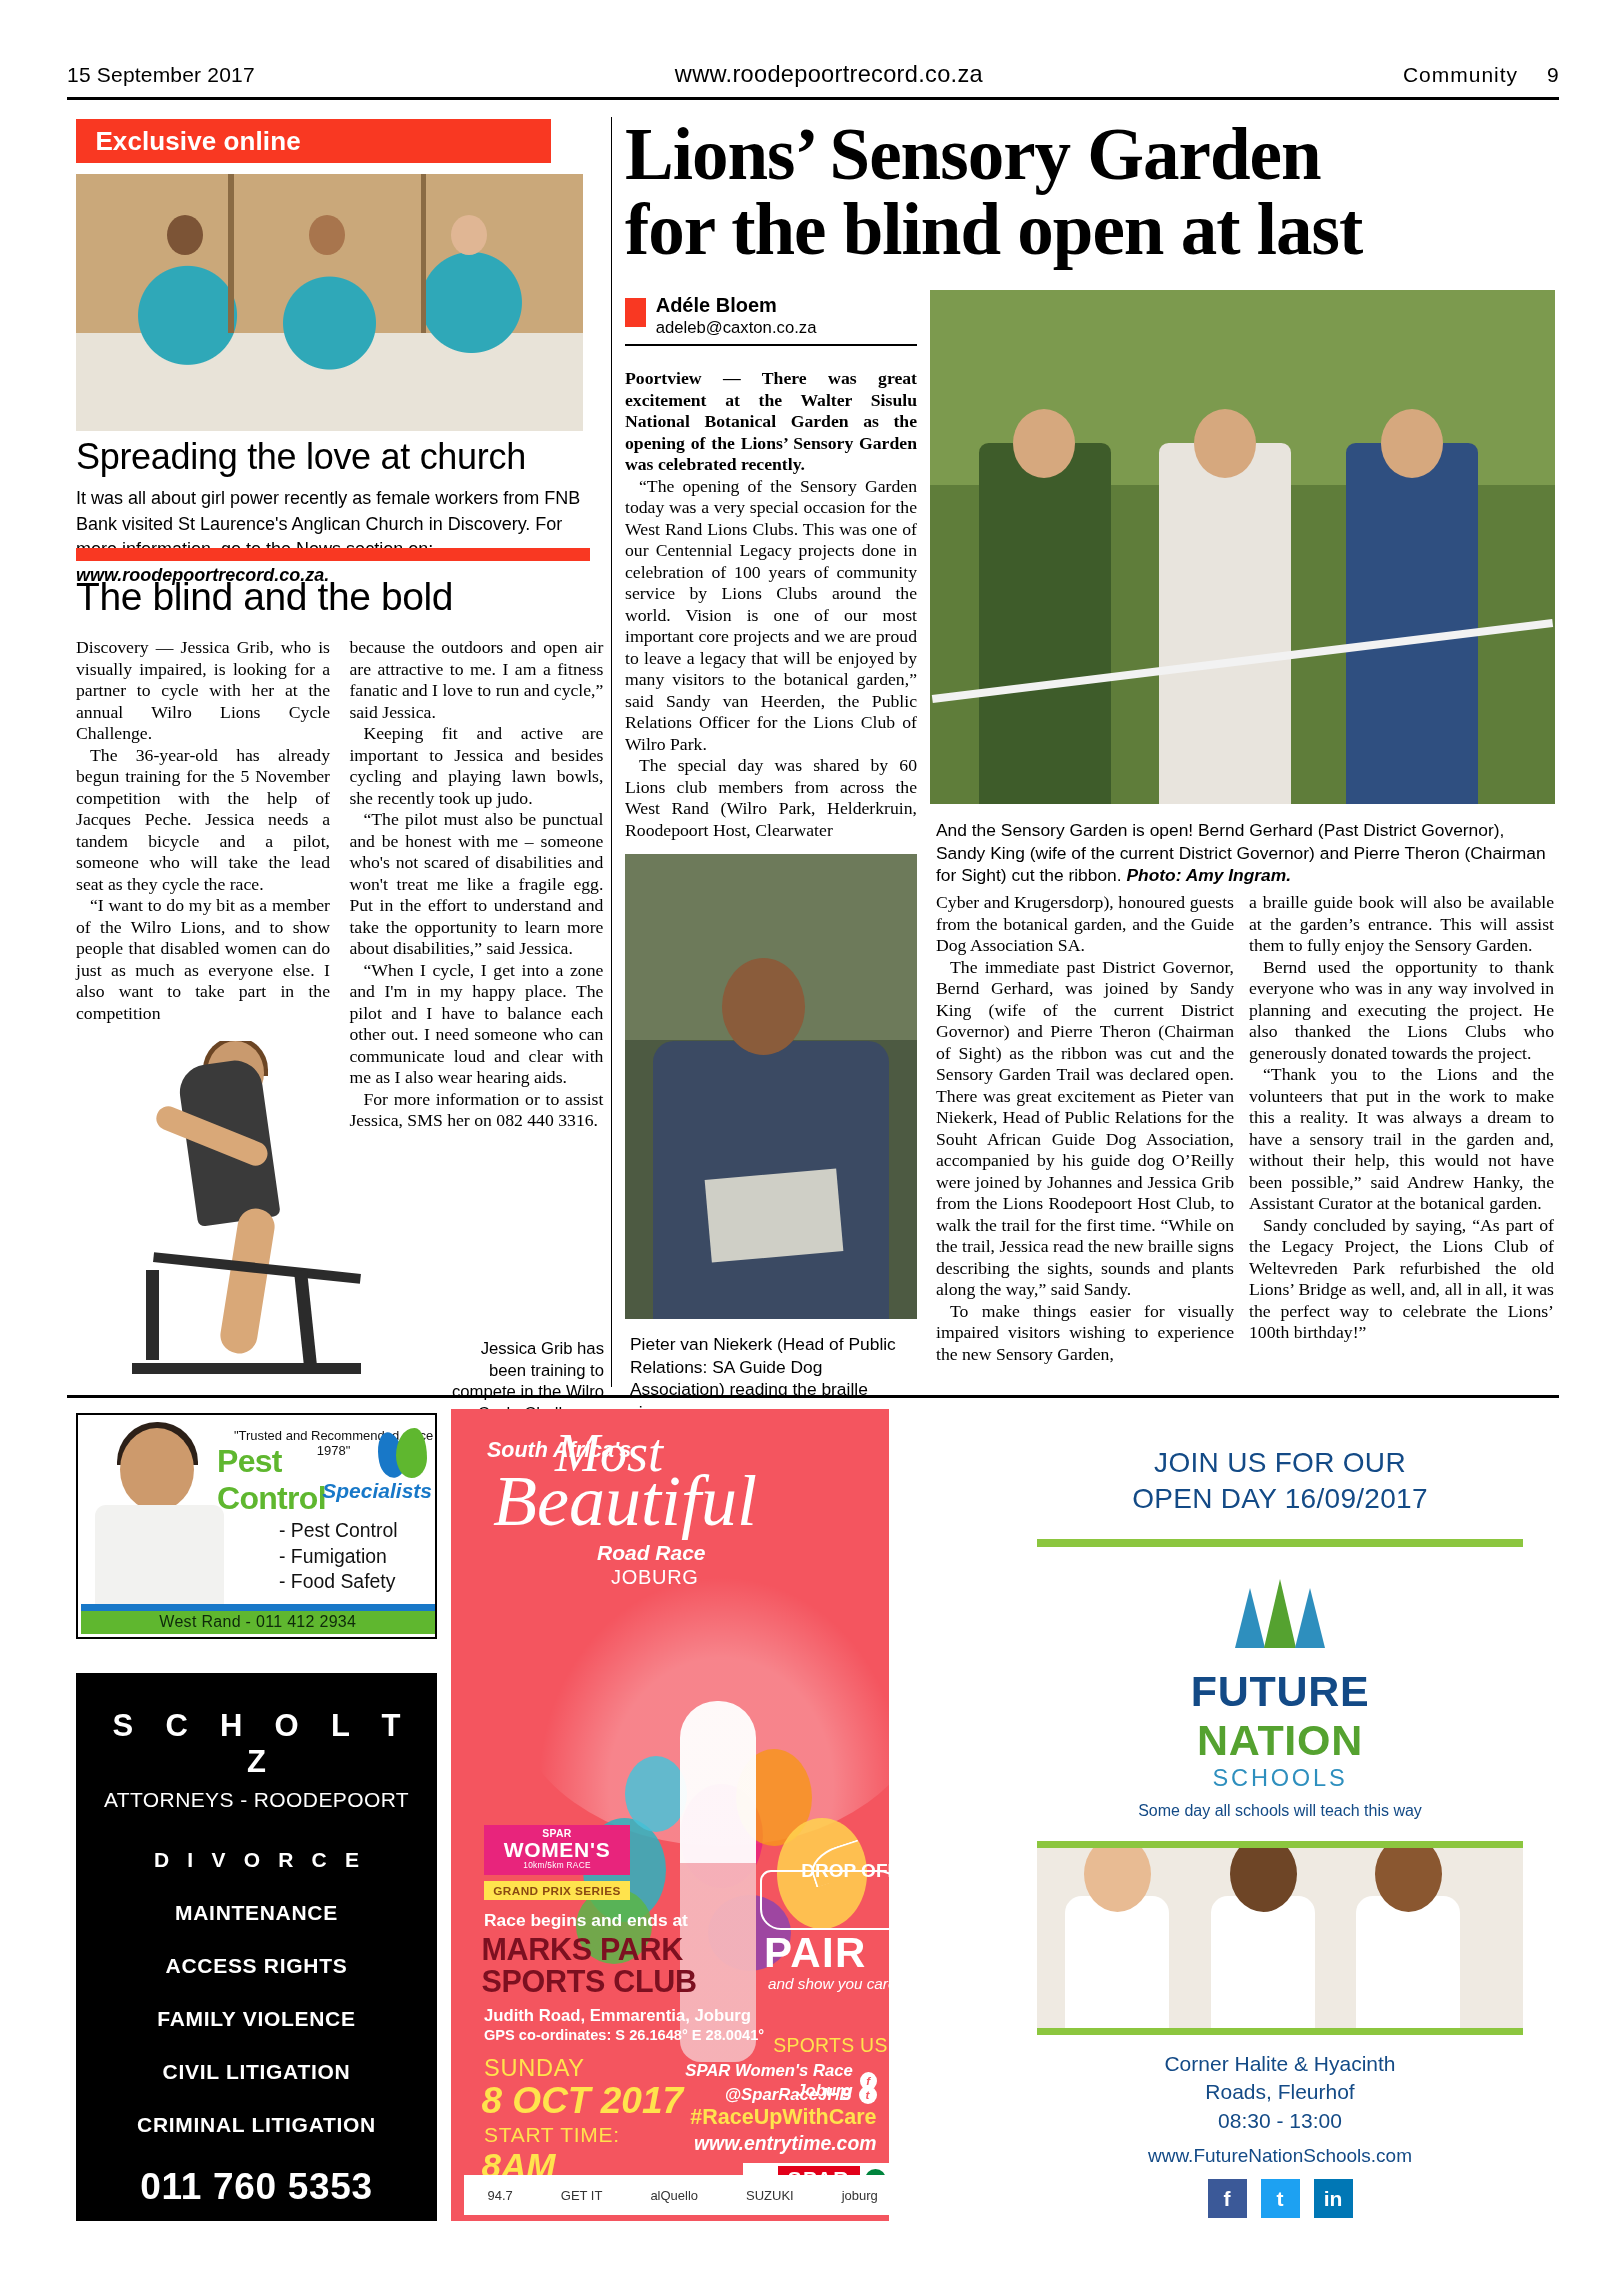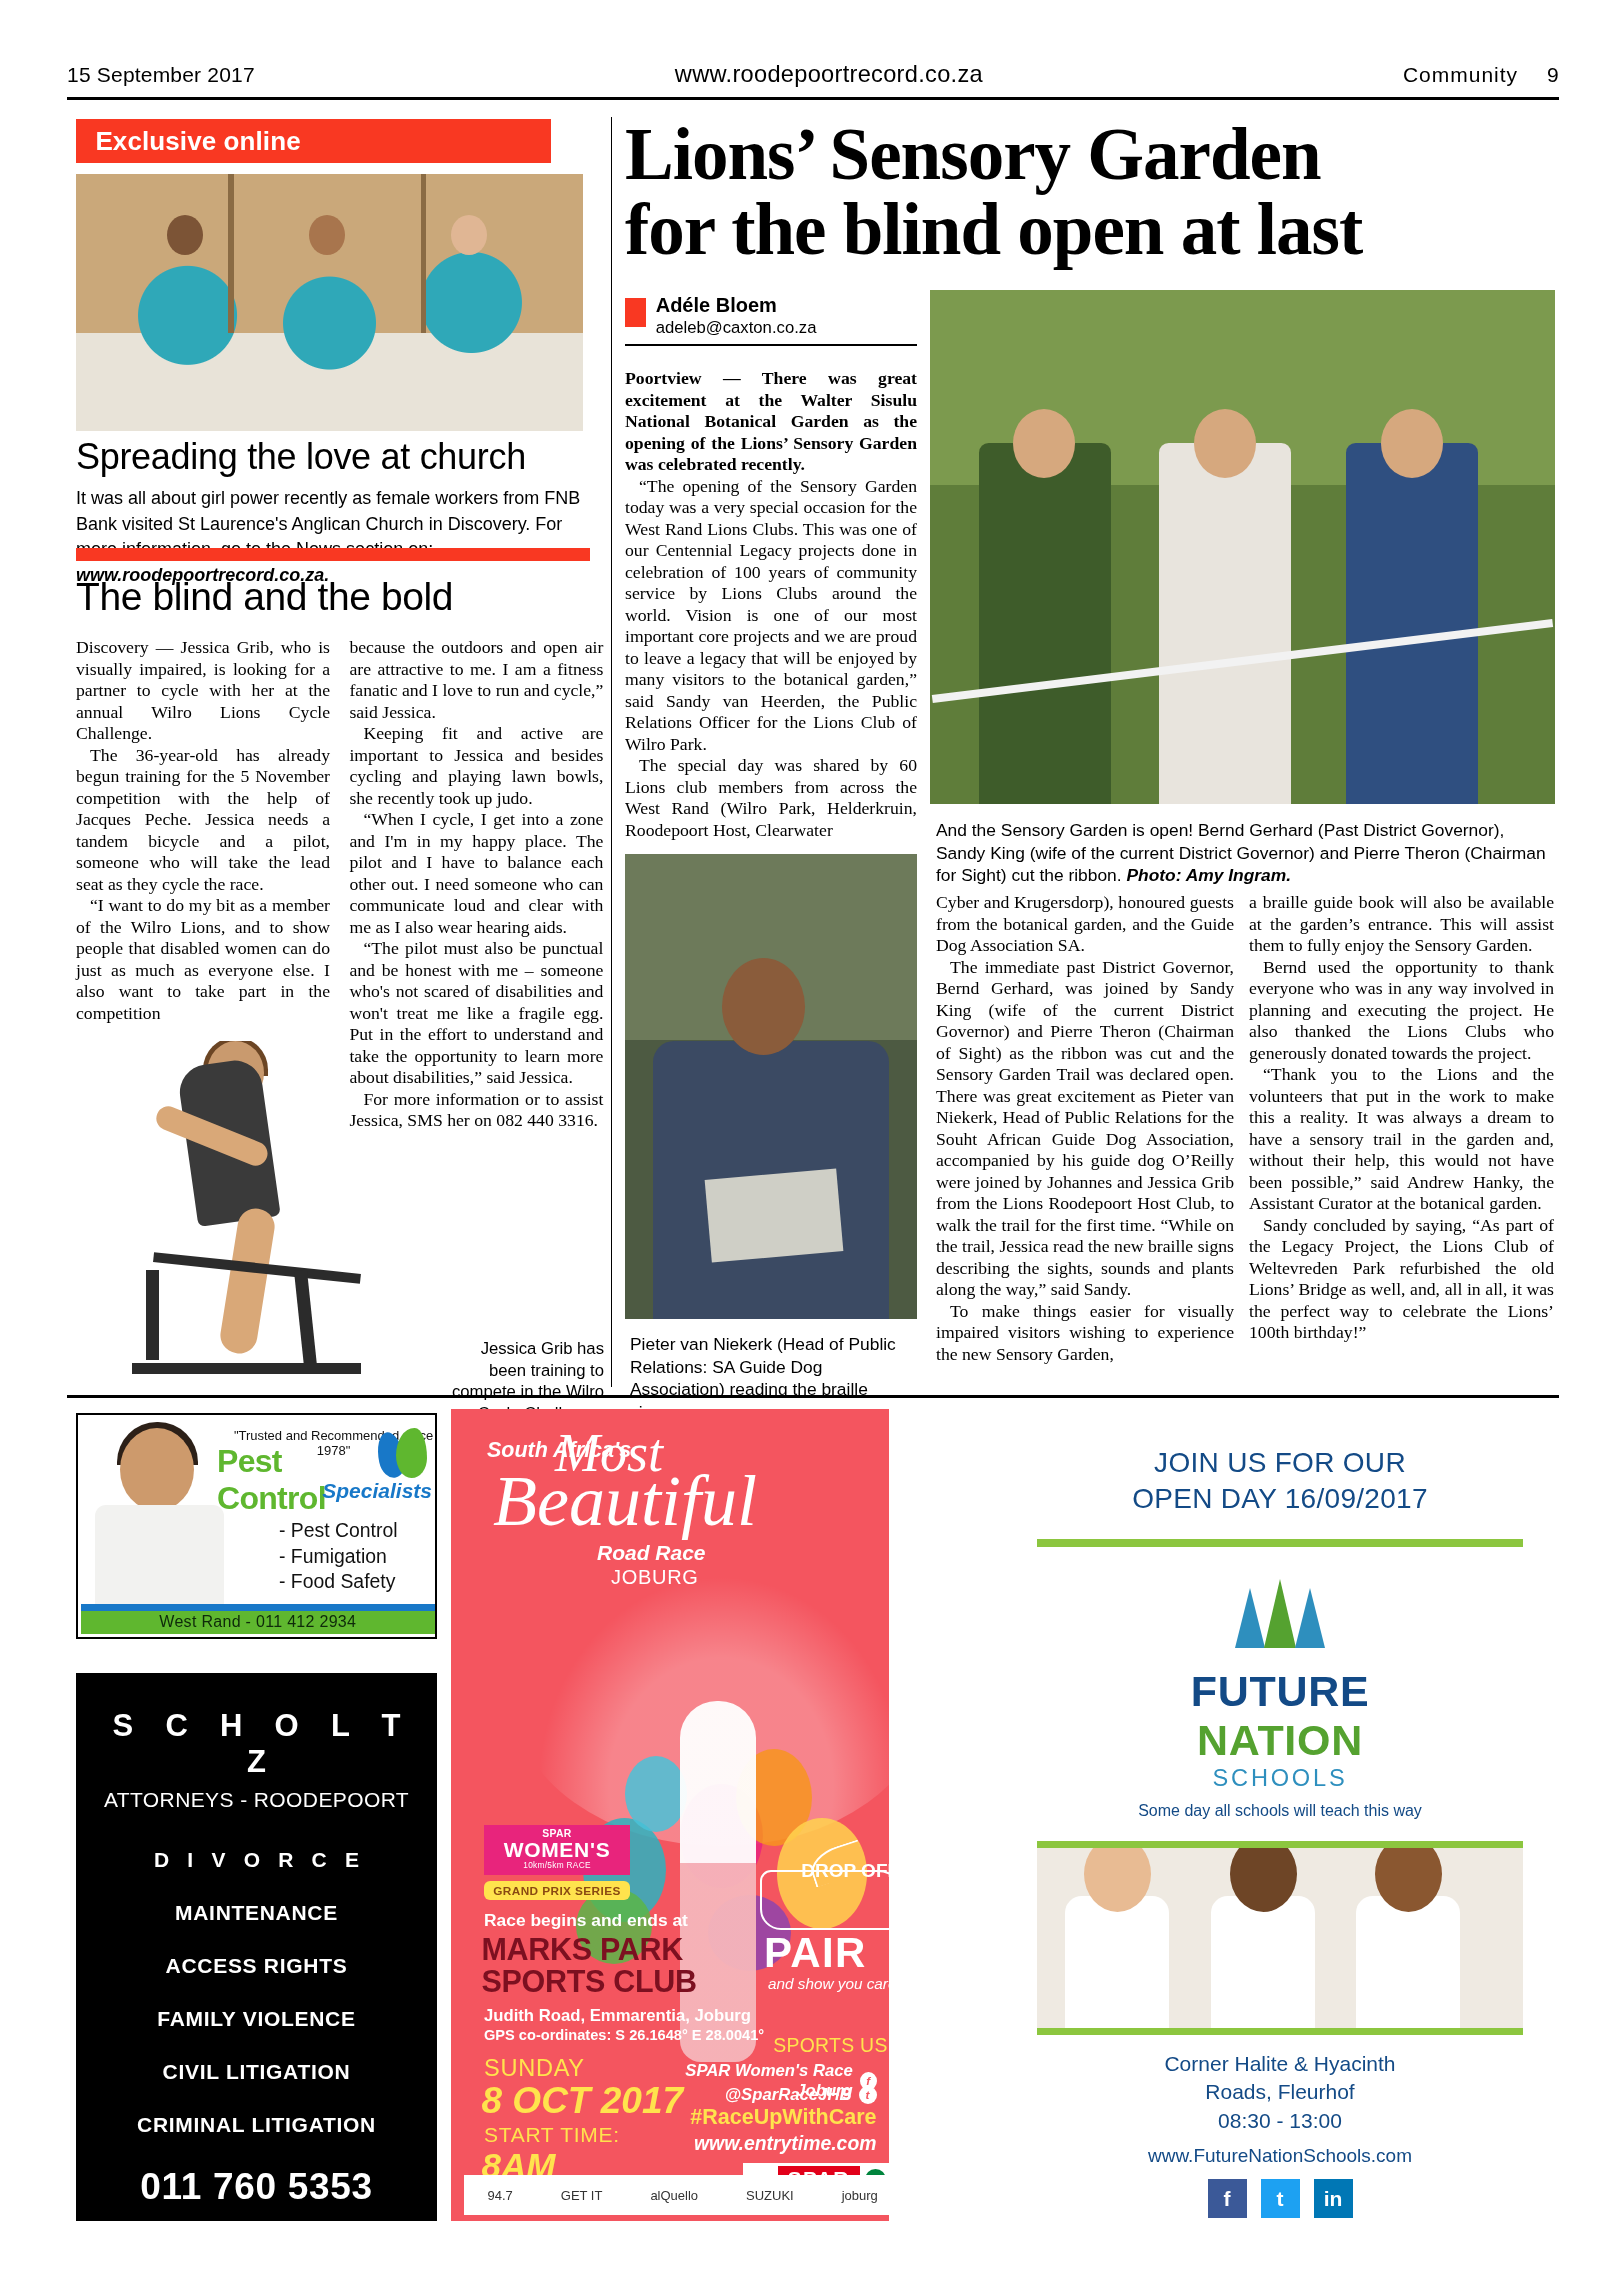--- a/index.html
+++ b/index.html
@@ -352,21 +352,20 @@
     position:absolute; left: 33px; top: 416px; width: 146px; height: 50px; background:#e8247c;
     color:#fff; text-align:center; padding-top:2.8px;
   }
   .ad-spar .wbadge .sp { font-size:10.4px; font-weight:bold; letter-spacing:0.3px; }
   .ad-spar .wbadge .wm { font-size:21px; font-weight:bold; letter-spacing:0.7px; line-height:1; }
   .ad-spar .wbadge .km { font-size:8.3px; letter-spacing:0.3px; }
   .ad-spar .gp {
     position:absolute; left: 33px; top: 472px; width: 146px; height: 19.4px; background:#ffe34d;
     color:#8a4a12; font-size:11.8px; font-weight:bold; display:flex; align-items:center; justify-content:center;
     letter-spacing:0.4px;
-    border-radius:6px;
   }
   .ad-spar .beg { position:absolute; left:33px; top:501px; font-size:17.4px; font-weight:bold; color:#fff; }
   .ad-spar .venue {
     position:absolute; left:30.5px; top:525px; font-size:30.5px; font-weight:bold; color:#7c1020;
     line-height:1.04; letter-spacing:-0.3px;
   }
   .ad-spar .road { position:absolute; left:33px; top:597px; font-size:16.7px; font-weight:bold; color:#fff; }
   .ad-spar .gps  { position:absolute; left:33px; top:618px; font-size:14.6px; font-weight:bold; color:#fff; }
   .ad-spar .sun  { position:absolute; left:33px; top:646px; font-size:23.6px; color:#ffe34d; letter-spacing:0.7px; }
   .ad-spar .dt   { position:absolute; left:30.5px; top:671px; font-size:37px; font-weight:bold; font-style:italic; color:#ffe34d; }
@@ -482,22 +481,22 @@
   <div class="bold-head">The blind and the bold</div>
   <div class="bold-cols">
     <div class="bold-col">
       <p class="first">Discovery — Jessica Grib, who is visually impaired, is looking for a partner to cycle with her at the annual Wilro Lions Cycle Challenge.</p>
       <p>The 36-year-old has already begun training for the 5 November competition with the help of Jacques Peche. Jessica needs a tandem bicycle and a pilot, someone who will take the lead seat as they cycle the race.</p>
       <p>“I want to do my bit as a member of the Wilro Lions, and to show people that disabled women can do just as much as everyone else. I also want to take part in the competition</p>
     </div>
     <div class="bold-col">
       <p class="first">because the outdoors and open air are attractive to me. I am a fitness fanatic and I love to run and cycle,” said Jessica.</p>
       <p>Keeping fit and active are important to Jessica and besides cycling and playing lawn bowls, she recently took up judo.</p>
+      <p>“The pilot must also be punctual and be honest with me – someone who's not scared of disabilities and won't treat me like a fragile egg. Put in the effort to understand and take the opportunity to learn more about disabilities,” said Jessica.</p>
       <p>“When I cycle, I get into a zone and I'm in my happy place. The pilot and I have to balance each other out. I need someone who can communicate loud and clear with me as I also wear hearing aids.</p>
-      <p>“The pilot must also be punctual and be honest with me – someone who's not scared of disabilities and won't treat me like a fragile egg. Put in the effort to understand and take the opportunity to learn more about disabilities,” said Jessica.</p>
       <p>For more information or to assist Jessica, SMS her        on 082 440 3316.</p>
     </div>
   </div>
 
   <div class="photo photo-cyclist">
     <div class="cy-hair"></div>
     <div class="cy-head"></div>
     <div class="cy-body"></div>
     <div class="cy-arm"></div>
     <div class="cy-leg"></div>

